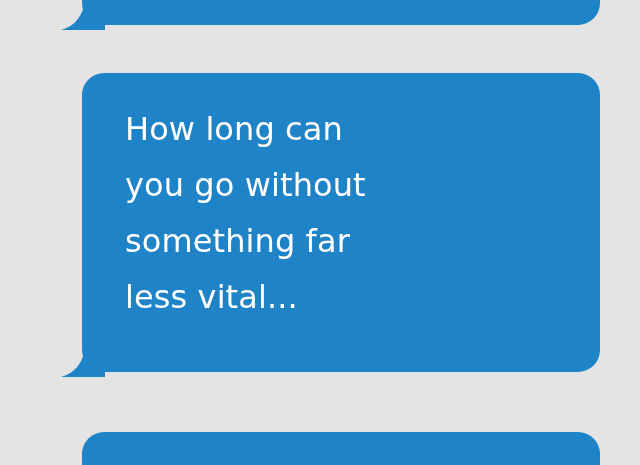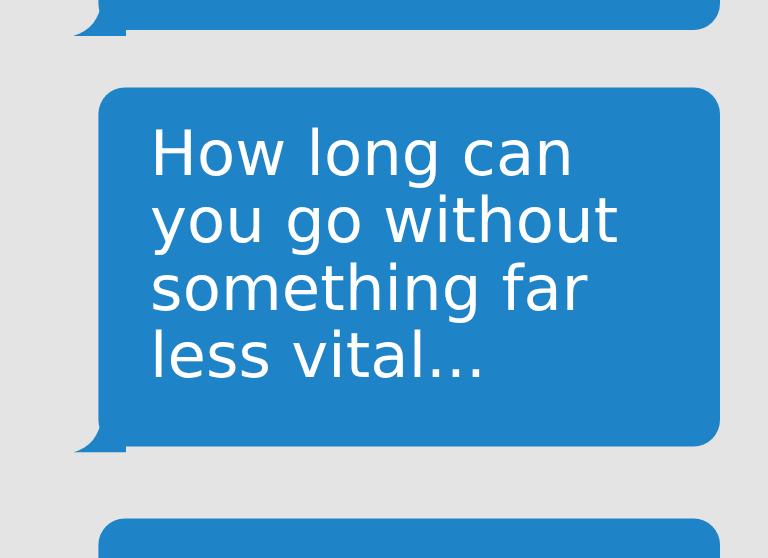--- a/index.html
+++ b/index.html
@@ -59,21 +59,21 @@
     top: 73px;
     width: 518px;
     height: 299px;
   }
   #bubble-main-text {
     position: absolute;
     left: 43px;
     top: 28px;
     right: 24px;
     color: #ffffff;
-    font-size: 52px;
+    font-size: 32px;
     line-height: 56px;
     font-weight: 400;
     letter-spacing: 0.1px;
     white-space: pre-line;
   }
 
   
   #bubble-below {
     left: 82px;
     top: 432px;

